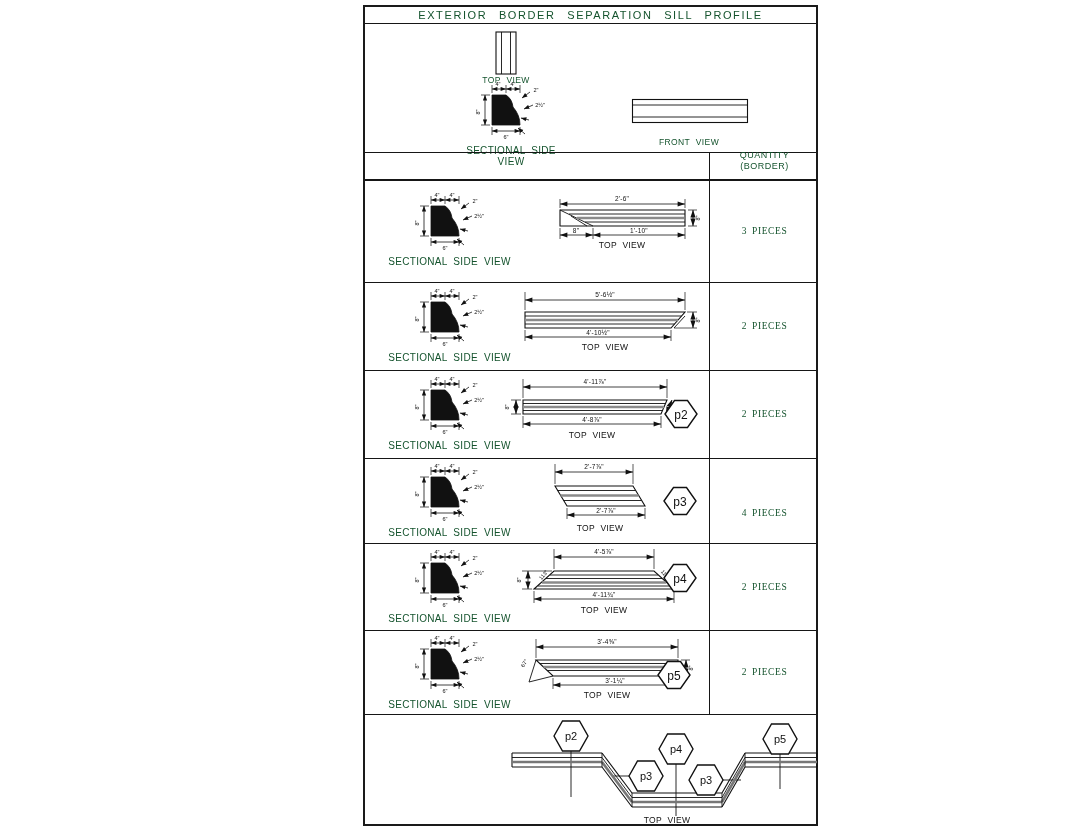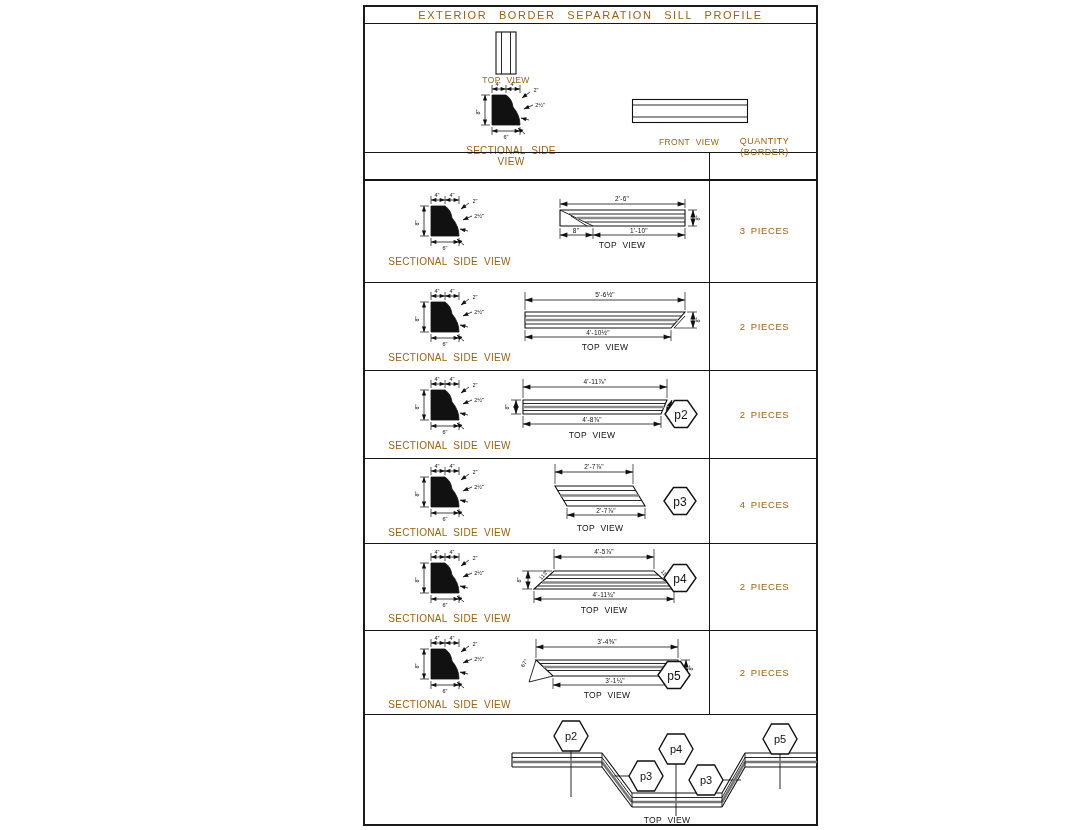--- a/index.html
+++ b/index.html
@@ -1,33 +1,33 @@
 <!DOCTYPE html>
 <html><head>
 <meta charset="utf-8">
 <style>
   html,body{margin:0;padding:0;background:#fff;}
   #canvas{position:relative;width:1080px;height:830px;background:#fff;overflow:hidden;
-          font-family:"Liberation Sans",sans-serif;color:#a16207;}
+          font-family:"Liberation Sans",sans-serif;color:#14532d;}
   #sheet{position:absolute;left:363px;top:5px;width:455px;height:821px;
          border:2px solid #1a1a1a;background:#fff;box-sizing:border-box;}
   .hline{position:absolute;left:0;right:0;height:0;border-top:1.2px solid #161616;}
   .hline.thick{border-top-width:2px;}
   .vline{position:absolute;width:0;border-left:1.4px solid #161616;}
   #title-bar{position:absolute;left:0;top:0;width:100%;height:17px;border-bottom:1.6px solid #161616;
              display:flex;align-items:center;justify-content:center;box-sizing:border-box;}
   #title-bar span{font-size:11px;letter-spacing:1.6px;word-spacing:7px;}
   .cell-label{font-size:8.5px;letter-spacing:0.4px;word-spacing:3px;text-align:center;}
   .sv-block{position:absolute;text-align:center;}
   .sv-label{font-size:10px;letter-spacing:0.3px;word-spacing:3px;margin-top:0px;}
   .hdr-cell{position:absolute;display:flex;align-items:center;justify-content:center;
             font-size:9.5px;letter-spacing:0.8px;word-spacing:3px;}
   .qty-hdr{flex-direction:column;line-height:11px;font-size:9px;letter-spacing:0.5px;}
   .qty-cell{position:absolute;display:flex;align-items:center;justify-content:center;
-            font-size:9.5px;letter-spacing:0.6px;word-spacing:2px;}
+            font-size:9.5px;letter-spacing:0.6px;word-spacing:2px;font-family:Liberation Serif, serif;}
   .row{position:absolute;left:0;width:100%;}
   .note{position:absolute;font-size:10.5px;line-height:13.5px;letter-spacing:0.7px;word-spacing:2px;}
   .note span{display:block;}
   svg{overflow:visible;}
   svg text{font-family:"Liberation Sans",sans-serif;fill:#111;}
   .t5{font-size:5.5px;text-anchor:middle;}
   .t6{font-size:6.5px;text-anchor:middle;letter-spacing:0.2px;}
   .t8{font-size:8.5px;text-anchor:middle;letter-spacing:0.3px;word-spacing:3px;}
   .hex-t{font-size:12px;text-anchor:middle;}
   .hex-ts{font-size:11px;text-anchor:middle;}
@@ -102,21 +102,21 @@
       <svg style="position:absolute;left:267px;top:92px" width="116" height="24" viewBox="0 0 116 24">
         <line x1="0.5" y1="12" x2="115.5" y2="12" stroke="#8a8a8a" stroke-width="3.2"></line>
         <rect x="0.5" y="0.5" width="115" height="23" class="outline" fill="none"></rect>
         <line class="thin" x1="0.5" y1="6" x2="115.5" y2="6"></line>
         <line class="thin" x1="0.5" y1="18" x2="115.5" y2="18"></line>
       </svg>
       <div class="cell-label" style="position:absolute;left:279px;top:130px;width:90px">FRONT VIEW</div>
     </div>
 
     <div class="hline" style="top:145px"></div>
-    <div class="hdr-cell qty-hdr" style="left:344px;top:131px;width:111px;height:18px">
+    <div class="hdr-cell qty-hdr" style="left:344px;top:145px;width:111px;height:18px">
       <span>QUANTITY</span>
       <span>(BORDER)</span>
     </div>
     <div class="hline thick" style="top:172px"></div>
     <div class="vline" style="left:344px;top:145px;height:562px"></div>
 
     <div class="row" style="top:172px;height:103px">
       <div class="sv-block" style="left:12px;top:13px;width:145px">
   <svg width="110" height="60" viewBox="0 0 110 60">
     <line class="ext" x1="36" y1="4" x2="36" y2="12"></line>
@@ -321,21 +321,21 @@
         <line class="ext" x1="57" y1="48" x2="57" y2="59"></line>
         <line class="ext" x1="135" y1="48" x2="135" y2="59"></line>
         <line class="dim" x1="57" y1="55" x2="135" y2="55" marker-start="url(#ar)" marker-end="url(#ar)"></line>
         <text class="t6" x="96" y="53">2'-7⅞"</text>
         <text class="t8" x="90" y="71">TOP VIEW</text>
       </svg>
       <svg style="position:absolute;left:296px;top:26px" width="38" height="34" viewBox="0 0 38 34">
         <polygon class="hexpoly" points="3,17 12.5,3.5 25.5,3.5 35,17 25.5,30.5 12.5,30.5"></polygon>
         <text class="hex-t" x="19" y="21.5">p3</text>
       </svg>
-      <div class="qty-cell" style="left:344px;top:4px;width:111px;height:100%">4 PIECES</div>
+      <div class="qty-cell" style="left:344px;top:12px;width:111px;height:100%">4 PIECES</div>
     </div>
     <div class="hline" style="top:536px"></div>
 
     <div class="row" style="top:536px;height:87px">
       <div class="sv-block" style="left:12px;top:6px;width:145px">
   <svg width="110" height="60" viewBox="0 0 110 60">
     <line class="ext" x1="36" y1="4" x2="36" y2="12"></line>
     <line class="ext" x1="50" y1="4" x2="50" y2="12"></line>
     <line class="ext" x1="64" y1="4" x2="64" y2="12"></line>
     <line class="dim" x1="36" y1="8" x2="50" y2="8" marker-start="url(#ars)" marker-end="url(#ars)"></line>

